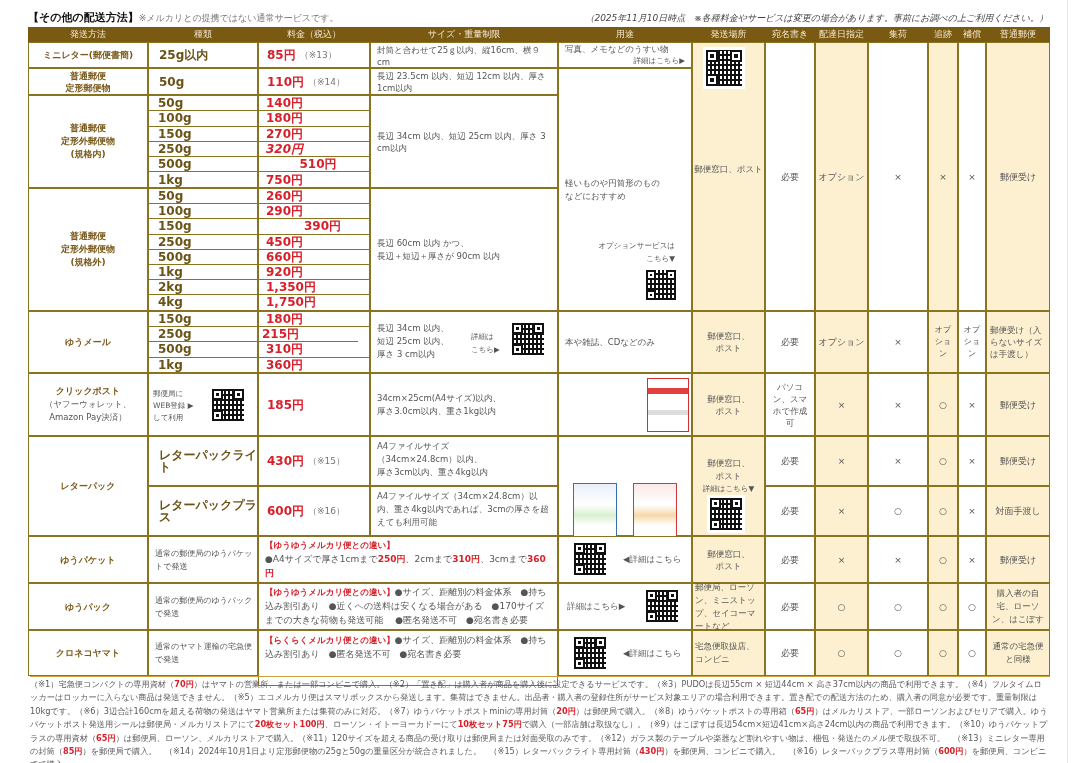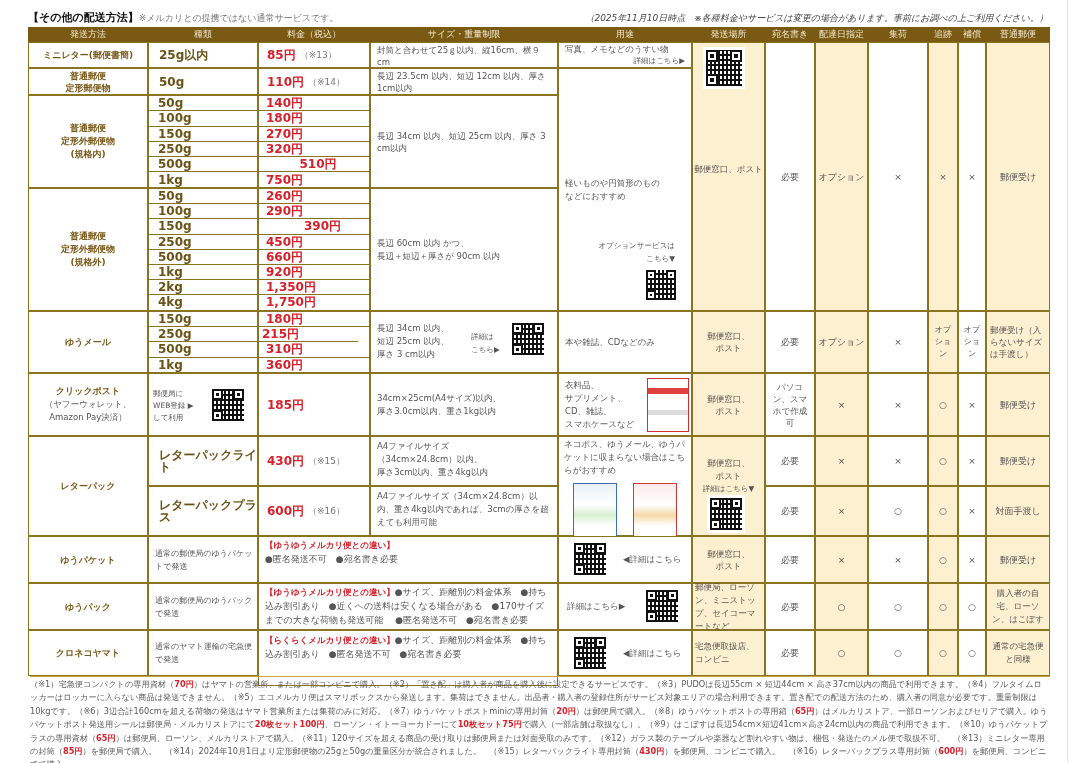--- a/index.html
+++ b/index.html
@@ -86,21 +86,21 @@
 <div class="abs cell" style="left:148px;top:95px;width:110px;height:93px"></div>
 <div class="abs cell" style="left:258px;top:95px;width:112px;height:93px"></div>
 <div id="tin">
     <div class="abs kind" style="left: 148px; top: 96px; width: 110px; height: 15.3px; line-height: 15.3px; border-bottom: 1.5px solid rgb(138, 116, 32);">50g</div>
     <div class="abs price" style="left: 258px; top: 96px; width: 112px; height: 15.3px; line-height: 15.3px; border-bottom: 1.5px solid rgb(138, 116, 32);">140円</div>
     <div class="abs kind" style="left: 148px; top: 111.3px; width: 110px; height: 15.3px; line-height: 15.3px; border-bottom: 1.5px solid rgb(138, 116, 32);">100g</div>
     <div class="abs price" style="left: 258px; top: 111.3px; width: 112px; height: 15.3px; line-height: 15.3px; border-bottom: 1.5px solid rgb(138, 116, 32);">180円</div>
     <div class="abs kind" style="left: 148px; top: 126.6px; width: 110px; height: 15.3px; line-height: 15.3px; border-bottom: 1.5px solid rgb(138, 116, 32);">150g</div>
     <div class="abs price" style="left: 258px; top: 126.6px; width: 112px; height: 15.3px; line-height: 15.3px; border-bottom: 1.5px solid rgb(138, 116, 32);">270円</div>
     <div class="abs kind" style="left: 148px; top: 141.9px; width: 110px; height: 15.3px; line-height: 15.3px; border-bottom: 1.5px solid rgb(138, 116, 32);">250g</div>
-    <div class="abs price" style="left: 258px; top: 141.9px; width: 112px; height: 15.3px; line-height: 15.3px; border-bottom: 1.5px solid rgb(138, 116, 32);">320円</div>
+    <div class="abs price" style="left: 258px; top: 141.9px; width: 112px; height: 15.3px; line-height: 15.3px; border-bottom: 1.5px solid rgb(138, 116, 32); font-style: italic;">320円</div>
     <div class="abs kind" style="left: 148px; top: 157.2px; width: 110px; height: 15.3px; line-height: 15.3px; border-bottom: 1.5px solid rgb(138, 116, 32);">500g</div>
     <div class="abs price" style="left: 258px; top: 157.2px; width: 112px; height: 15.3px; line-height: 15.3px; border-bottom: 1.5px solid rgb(138, 116, 32); text-align: center;">510円</div>
     <div class="abs kind" style="left: 148px; top: 172.5px; width: 110px; height: 15.3px; line-height: 15.3px; border-bottom: 1.5px solid rgb(138, 116, 32);">1kg</div>
     <div class="abs price" style="left: 258px; top: 172.5px; width: 112px; height: 15.3px; line-height: 15.3px; border-bottom: 1.5px solid rgb(138, 116, 32);">750円</div>
   </div>
 <div class="abs cell lft" style="left:370px;top:95px;width:188px;height:93px;font-size:8.5px;line-height:12px">長辺 34cm 以内、短辺 25cm 以内、厚さ 3 cm以内</div>
 
 <div class="abs cell ctr name" style="left:28px;top:188px;width:120px;height:123px;flex-direction:column;line-height:13px">
     <span>普通郵便</span>
     <span>定形外郵便物</span>
@@ -220,26 +220,20 @@
       <div class="f2"></div>
       <div class="f3"></div>
     </div>
 </div>
 <div class="abs cell lft price" style="left:258px;top:373px;width:112px;height:63px">185円</div>
 <div class="abs cell lft" style="left:370px;top:373px;width:188px;height:63px;flex-direction:column;align-items:flex-start;justify-content:center;font-size:8.5px;line-height:13px">
     <span>34cm×25cm(A4サイズ)以内、</span>
     <span>厚さ3.0cm以内、重さ1kg以内</span>
   </div>
 <div class="abs cell" style="left:558px;top:373px;width:134px;height:63px">
-  <div style="position:absolute;left:6px;top:5px;font-size:8.5px;line-height:13px">
-      <div>衣料品、</div>
-      <div>サプリメント、</div>
-      <div>CD、雑誌、</div>
-      <div>スマホケースなど</div>
-    </div>
   <div class="label" style="left:88px;top:4px;width:40px;height:52px"></div>
 </div>
 <div class="abs cell ctr cream" style="left:692px;top:373px;width:73px;height:63px;padding:0 12px;font-size:8.5px">郵便窓口、ポスト</div>
 <div class="abs cell ctr" style="left:765px;top:373px;width:50px;height:63px;padding:0 4px;font-size:8.5px">パソコン、スマホで作成可</div>
 <div class="abs cell ctr cream" style="left:815px;top:373px;width:53px;height:63px">×</div>
 <div class="abs cell ctr" style="left:868px;top:373px;width:60px;height:63px">×</div>
 <div class="abs cell ctr cream" style="left:928px;top:373px;width:30px;height:63px">○</div>
 <div class="abs cell ctr" style="left:958px;top:373px;width:28px;height:63px">×</div>
 <div class="abs cell ctr cream" style="left:986px;top:373px;width:64px;height:63px">郵便受け</div>
 
@@ -257,21 +251,20 @@
   </div>
 
 <div class="abs cell lft kind" style="left:148px;top:486px;width:110px;height:50px">レターパックプラス</div>
 <div class="abs cell lft price" style="left:258px;top:486px;width:112px;height:50px">
     <span>600円</span>
     <span class="note">（※16）</span>
   </div>
 <div class="abs cell" style="left:370px;top:486px;width:188px;height:50px;padding:3px 6px;font-size:8.5px;line-height:13px">A4ファイルサイズ（34cm×24.8cm）以内、重さ4kg以内であれば、3cmの厚さを超えても利用可能</div>
 
 <div class="abs cell" style="left:558px;top:436px;width:134px;height:100px">
-  <div style="position:absolute;left:5px;top:1px;right:4px;font-size:8.5px;line-height:13px">ネコポス、ゆうメール、ゆうパケットに収まらない場合はこちらがおすすめ</div>
   <div class="packimg" style="left:14px;top:46px;width:42px;height:52px"></div>
   <div class="packimg red2" style="left:74px;top:46px;width:42px;height:52px"></div>
 </div>
 <div class="abs cell cream" style="left:692px;top:436px;width:73px;height:100px">
   <div style="position:absolute;left:0;right:0;top:20px;text-align:center;font-size:8.5px;line-height:13px">
       <div>郵便窓口、</div>
       <div>ポスト</div>
       <div style="font-size:7.5px;line-height:11px">詳細はこちら▼</div>
     </div>
   <div class="qrbox" style="left:14px;top:58px;width:38px;height:38px">
@@ -291,20 +284,21 @@
 <div class="abs cell ctr cream" style="left:815px;top:486px;width:53px;height:50px">×</div>
 <div class="abs cell ctr" style="left:868px;top:486px;width:60px;height:50px">○</div>
 <div class="abs cell ctr cream" style="left:928px;top:486px;width:30px;height:50px">○</div>
 <div class="abs cell ctr" style="left:958px;top:486px;width:28px;height:50px">×</div>
 <div class="abs cell ctr cream" style="left:986px;top:486px;width:64px;height:50px">対面手渡し</div>
 
 <div class="abs cell ctr name" style="left:28px;top:536px;width:120px;height:47px">ゆうパケット</div>
 <div class="abs cell lft small" style="left:148px;top:536px;width:110px;height:47px;line-height:13px">通常の郵便局のゆうパケットで発送</div>
 <div class="abs cell" style="left:258px;top:536px;width:300px;height:47px;padding:1px 6px;font-size:9px;line-height:14px">
   <div class="red" style="font-size:8.5px">【ゆうゆうメルカリ便との違い】</div>
+  <div><span>●A4サイズで厚さ1cmまで</span><span class="red">250円</span><span>、2cmまで</span><span class="red">310円</span><span>、3cmまで</span><span class="red">360円</span></div>
   <div>●匿名発送不可　●宛名書き必要</div>
 </div>
 <div class="abs cell" style="left:558px;top:536px;width:134px;height:47px">
   <div class="qrbox" style="left:12px;top:3px;width:38px;height:38px">
       <div class="q"></div>
       <div class="f1"></div>
       <div class="f2"></div>
       <div class="f3"></div>
     </div>
   <div style="position:absolute;left:64px;top:16px;font-size:8.5px">◀詳細はこちら</div>

